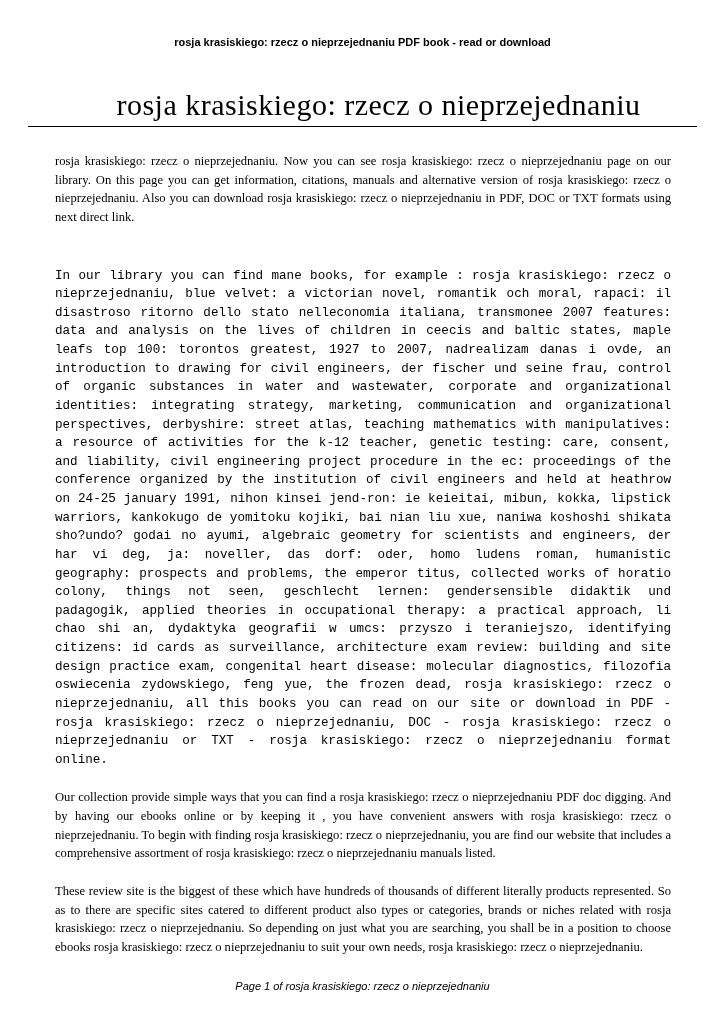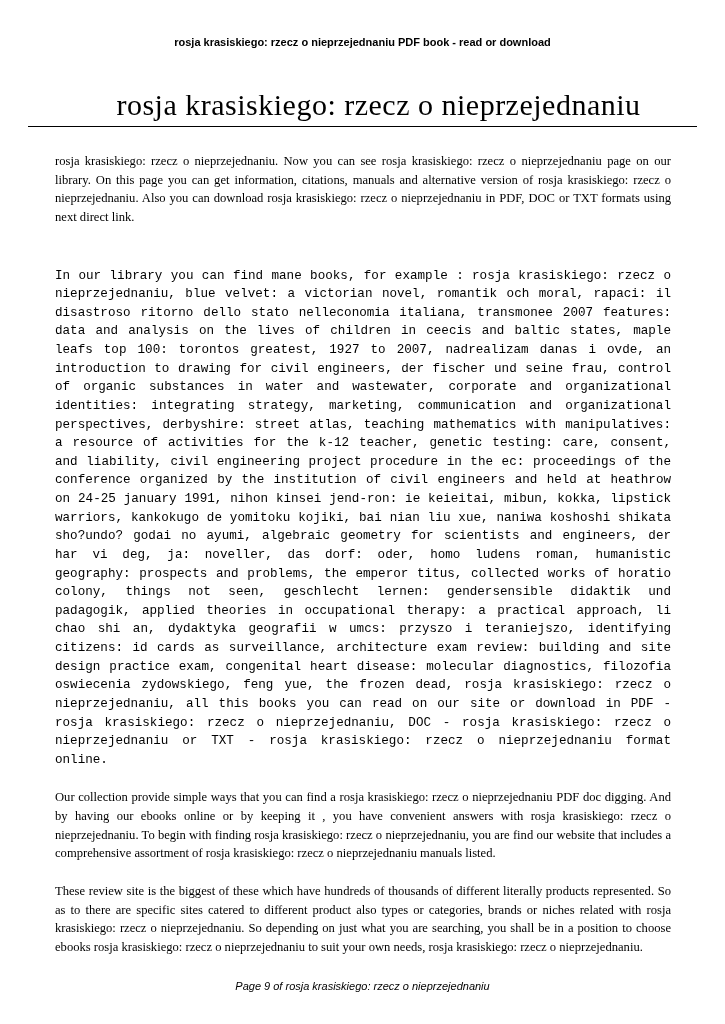--- a/index.html
+++ b/index.html
@@ -93,15 +93,15 @@
 
   <hr class="title-rule">
 
   <div class="doc-body">
     <p>rosja krasiskiego: rzecz o nieprzejednaniu. Now you can see rosja krasiskiego: rzecz o nieprzejednaniu page on our library. On this page you can get information, citations, manuals and alternative version of rosja krasiskiego: rzecz o nieprzejednaniu. Also you can download rosja krasiskiego: rzecz o nieprzejednaniu in PDF, DOC or TXT formats using next direct link.</p>
     <p class="gap-large">In our library you can find mane books, for example : rosja krasiskiego: rzecz o nieprzejednaniu, blue velvet: a victorian novel, romantik och moral, rapaci: il disastroso ritorno dello stato nelleconomia italiana, transmonee 2007 features: data and analysis on the lives of children in ceecis and baltic states, maple leafs top 100: torontos greatest, 1927 to 2007, nadrealizam danas i ovde, an introduction to drawing for civil engineers, der fischer und seine frau, control of organic substances in water and wastewater, corporate and organizational identities: integrating strategy, marketing, communication and organizational perspectives, derbyshire: street atlas, teaching mathematics with manipulatives: a resource of activities for the k-12 teacher, genetic testing: care, consent, and liability, civil engineering project procedure in the ec: proceedings of the conference organized by the institution of civil engineers and held at heathrow on 24-25 january 1991, nihon kinsei jend-ron: ie keieitai, mibun, kokka, lipstick warriors, kankokugo de yomitoku kojiki, bai nian liu xue, naniwa koshoshi shikata sho?undo? godai no ayumi, algebraic geometry for scientists and engineers, der har vi deg, ja: noveller, das dorf: oder, homo ludens roman, humanistic geography: prospects and problems, the emperor titus, collected works of horatio colony, things not seen, geschlecht lernen: gendersensible didaktik und padagogik, applied theories in occupational therapy: a practical approach, li chao shi an, dydaktyka geografii w umcs: przyszo i teraniejszo, identifying citizens: id cards as surveillance, architecture exam review: building and site design practice exam, congenital heart disease: molecular diagnostics, filozofia oswiecenia zydowskiego, feng yue, the frozen dead, rosja krasiskiego: rzecz o nieprzejednaniu, all this books you can read on our site or download in PDF - rosja krasiskiego: rzecz o nieprzejednaniu, DOC - rosja krasiskiego: rzecz o nieprzejednaniu or TXT - rosja krasiskiego: rzecz o nieprzejednaniu format online.</p>
     <p>Our collection provide simple ways that you can find a rosja krasiskiego: rzecz o nieprzejednaniu PDF doc  digging. And by having  our ebooks online or by keeping it , you have convenient answers with rosja krasiskiego: rzecz o nieprzejednaniu. To begin with finding rosja krasiskiego: rzecz o nieprzejednaniu, you are  find our website that includes a comprehensive assortment of rosja krasiskiego: rzecz o nieprzejednaniu manuals listed.</p>
     <p>These review site is the biggest of these which have hundreds of thousands of different literally products represented. So as to there are specific sites catered to different product also types or categories, brands or niches related with rosja krasiskiego: rzecz o nieprzejednaniu. So depending on just what you are searching, you shall be in a position to choose ebooks rosja krasiskiego: rzecz o nieprzejednaniu to suit your own needs, rosja krasiskiego: rzecz o nieprzejednaniu.</p>
   </div>
 
-  <div class="doc-footer">Page 9 of rosja krasiskiego: rzecz o nieprzejednaniu</div>
+  <div class="doc-footer">Page 1 of rosja krasiskiego: rzecz o nieprzejednaniu</div>
 
 </div>
 
 </body></html>

